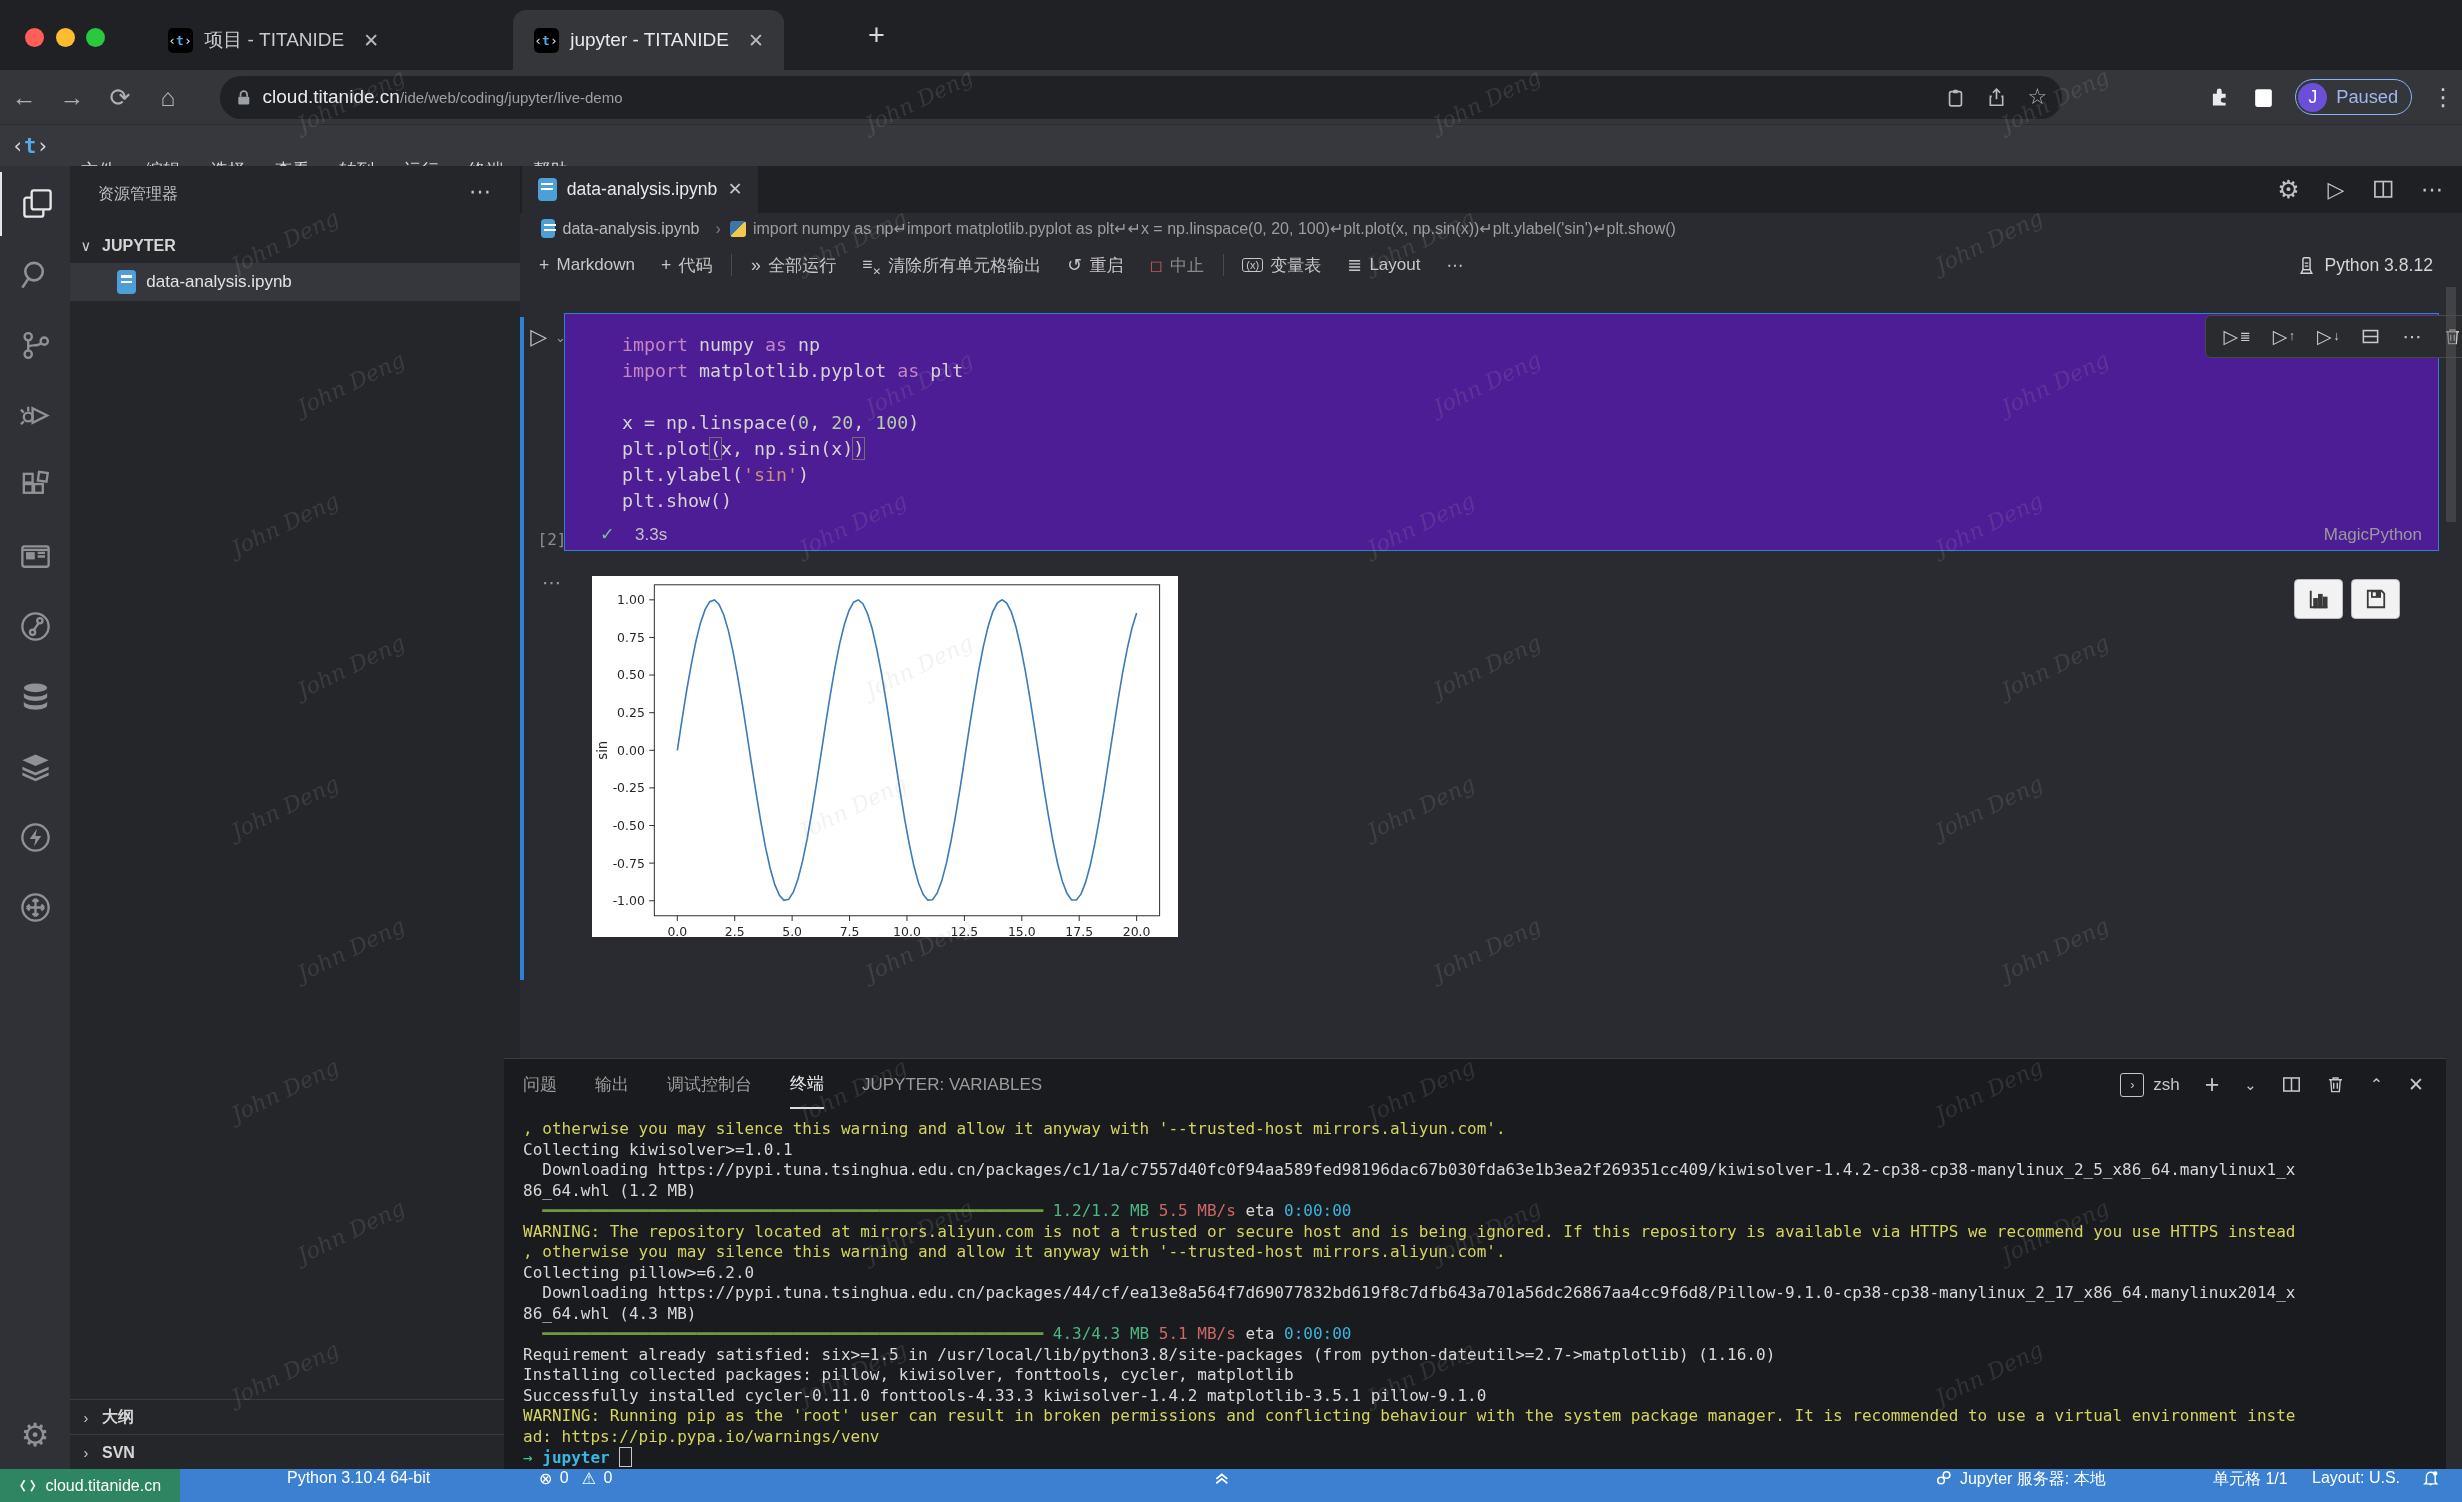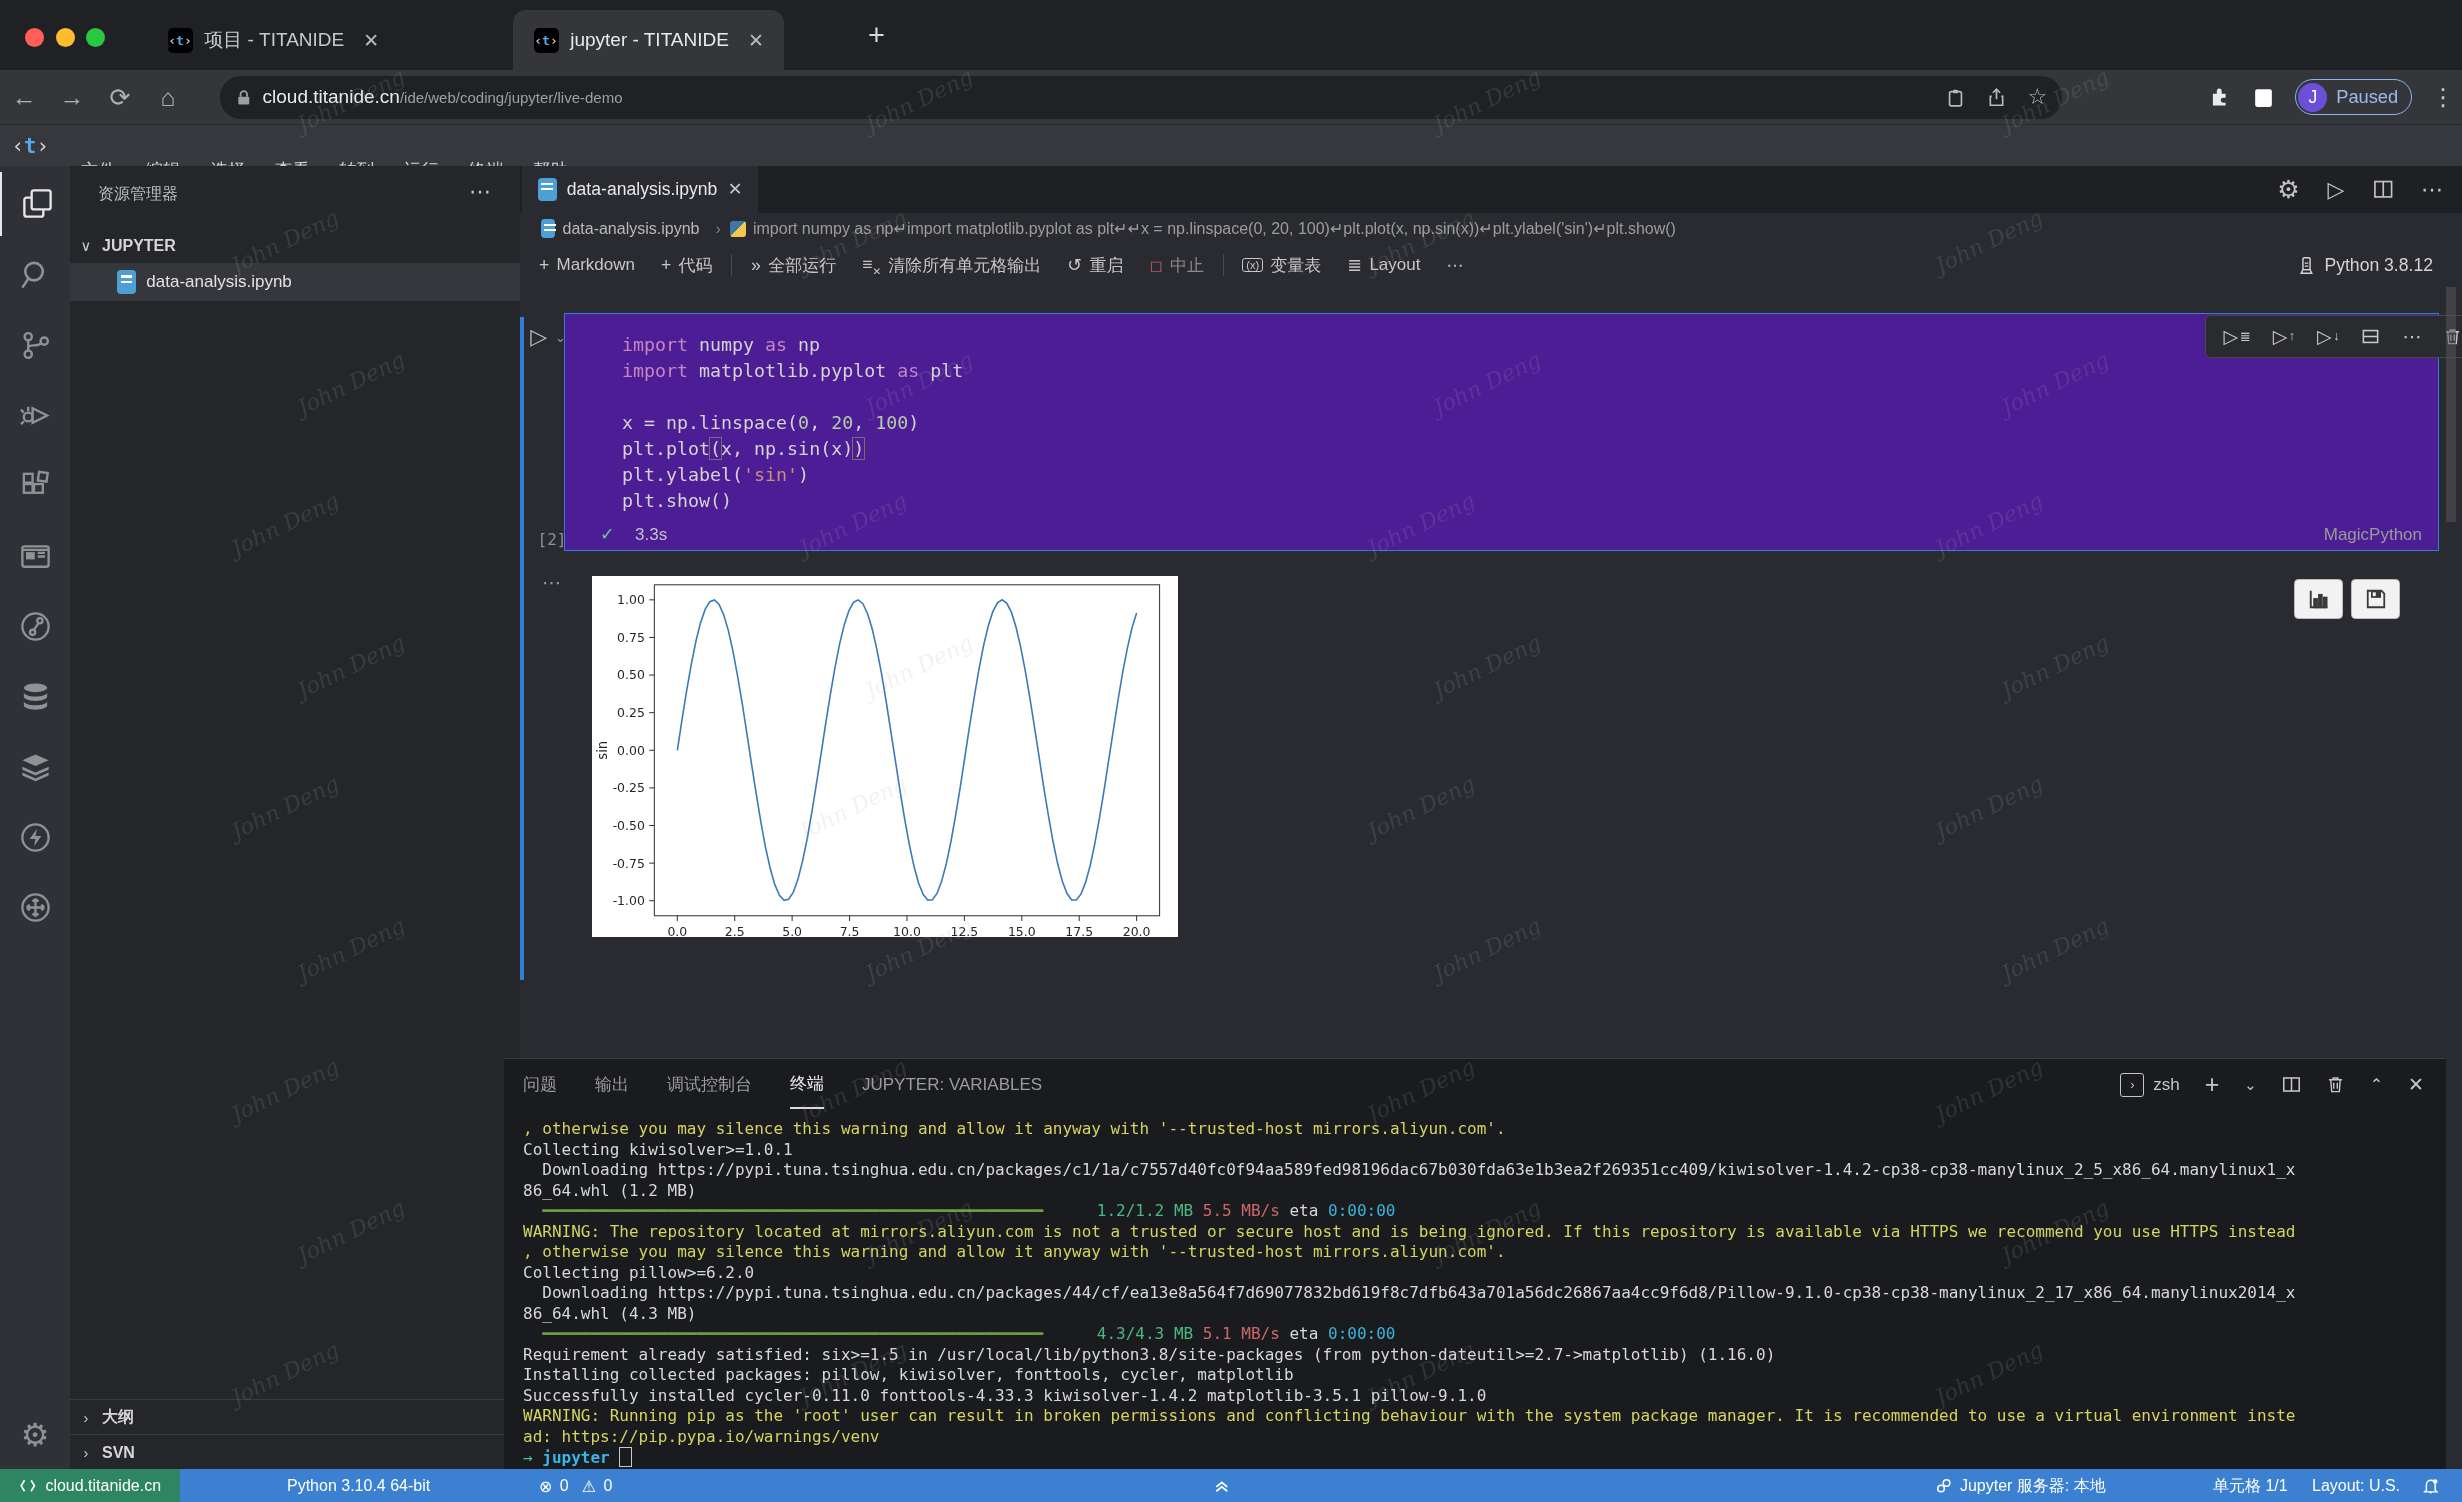--- a/index.html
+++ b/index.html
@@ -97,29 +97,29 @@
   .ptabs{position:absolute;left:19px;top:0;height:51px;display:flex;align-items:center;gap:38px;font-size:17px;color:#9c9c9c;}
   .ptab{padding:11.7px 0;}
   .ptab.active{color:#eaeaea;border-bottom:2.2px solid #dcdcdc;}
   .pright{position:absolute;right:22px;top:0;height:51px;display:flex;align-items:center;gap:25px;color:#c6c6c6;font-size:19px;}
   .zshbox{display:flex;align-items:center;gap:8.8px;font-size:17px;}
   .zshico{width:22px;height:22px;border:1.5px solid #c6c6c6;border-radius:2.9px;display:flex;align-items:center;
           justify-content:center;font-size:13px;}
   .pright svg{width:19px;height:19px;}
   .term{position:absolute;left:19px;top:60px;width:1905px;font-family:"DejaVu Sans Mono",monospace;
         font-size:16px;line-height:20.5px;white-space:pre;overflow:hidden;}
-  .tc-w{color:#d8d8d8;} .tc-y{color:#d4d45e;} .tc-g{color:#49b983;margin-left:44px;} .tc-r{color:#cd6767;}
+  .tc-w{color:#d8d8d8;} .tc-y{color:#d4d45e;} .tc-g{color:#49b983;} .tc-r{color:#cd6767;}
   .tc-c{color:#39b6dc;} .tc-bar{color:#6f9d41;} .tc-arrow{color:#3dc98a;}
   .tc-sh{color:#38b7e8;font-weight:bold;}
   .tc-cursor{display:inline-block;width:10.3px;height:17.6px;border:1.5px solid #c8c8c8;vertical-align:text-bottom;}
   
   .statusbar{left:0;top:1469px;width:2462px;height:34px;background:#3b80d1;color:#ffffff;font-size:16px;}
   .st-remote{position:absolute;left:0;top:0;height:34px;background:#2e8562;display:flex;align-items:center;
              gap:8.8px;padding:0 19px;}
-  .st-item{position:absolute;top:0;height:34px;display:flex;align-items:center;gap:7.3px;}
+  .st-item{position:absolute;top:0;height:34px;display:flex;align-items:flex-start;gap:7.3px;}
   .statusbar svg{width:17.6px;height:17.6px;}
   
   .wm{position:absolute;font-family:"DejaVu Serif",serif;font-style:italic;font-size:22px;
       color:rgba(175,175,175,0.16);transform:rotate(-26deg);white-space:nowrap;pointer-events:none;}
   #wmlayer{position:absolute;inset:0;z-index:90;pointer-events:none;}
 </style>
 </head>
 <body>
 
 <div id="app">

